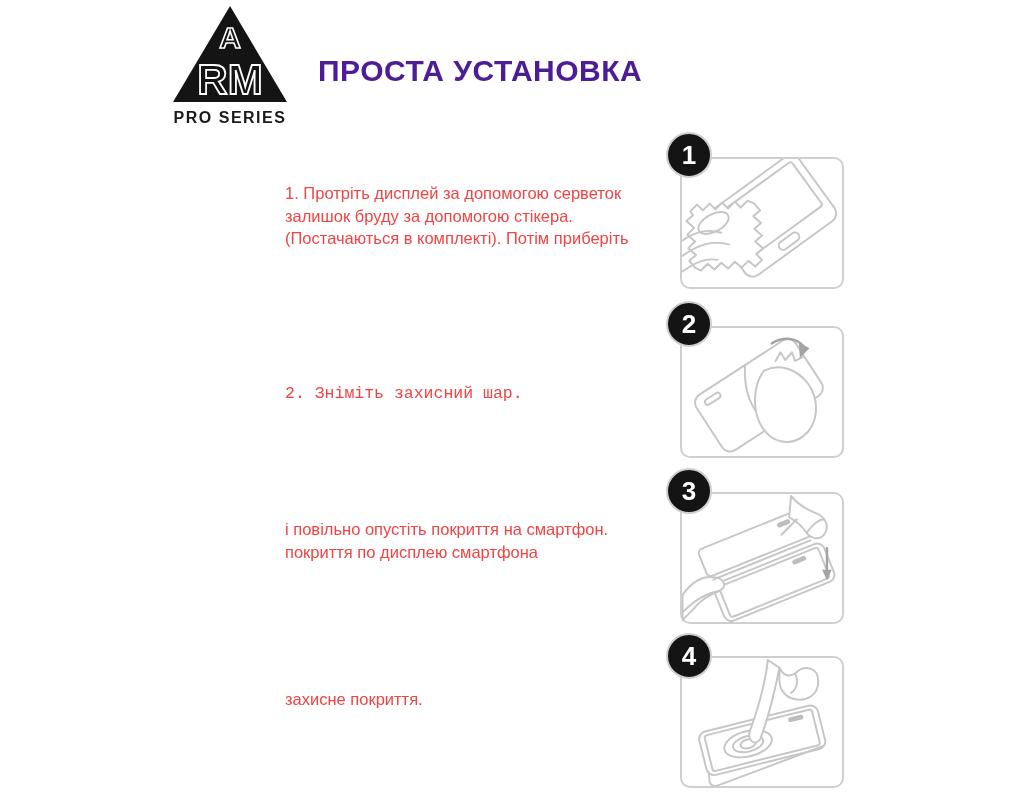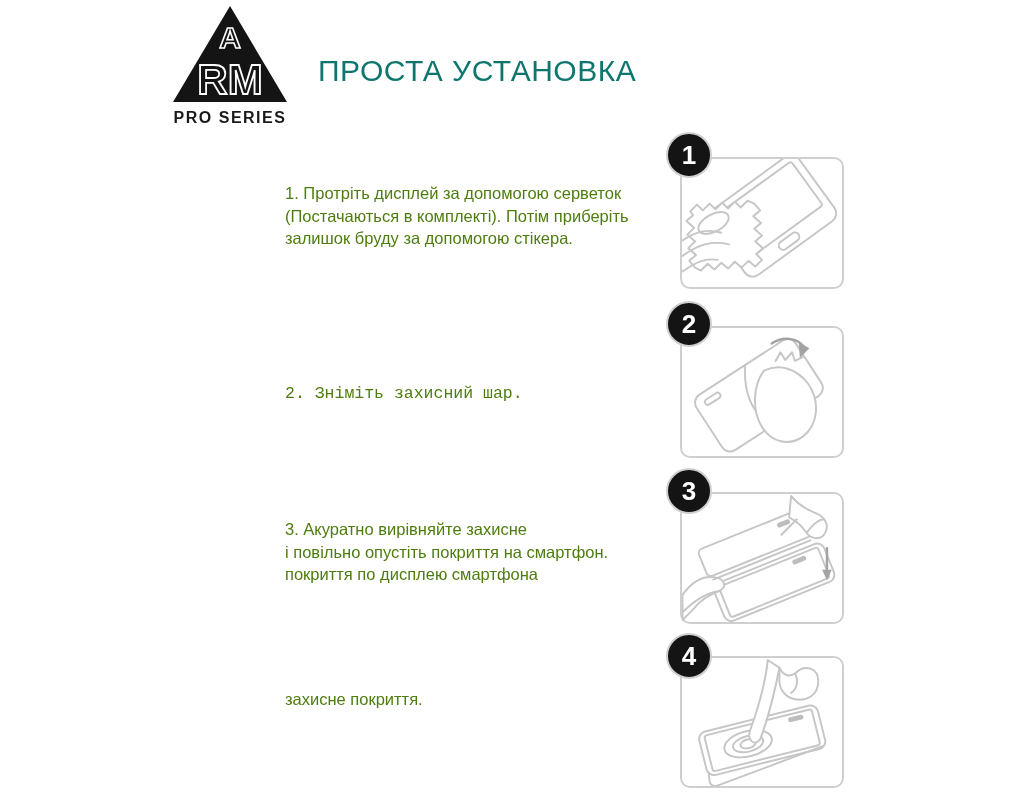--- a/index.html
+++ b/index.html
@@ -6,28 +6,28 @@
   html, body { width: 1024px; height: 800px; background: #ffffff; overflow: hidden; }
   body { font-family: "Liberation Sans", sans-serif; position: relative; }
 
   
   .logo { position: absolute; left: 160px; top: 6px; width: 140px; height: 124px; }
   .logo svg { width: 100%; height: 100%; display: block; }
 
   
   .page-title {
     position: absolute; left: 318px; top: 54px;
-    font-size: 30px; font-weight: normal; color: #0f766e;
+    font-size: 30px; font-weight: bold; color: #4c1d95;
     letter-spacing: 0.5px; white-space: nowrap;
   }
 
   
   .step-text {
     position: absolute; left: 285px; width: 385px;
-    font-size: 16.5px; line-height: 22.5px; color: #4d7c0f;
+    font-size: 16.5px; line-height: 22.5px; color: #ef4444;
   }
   .step-text div { white-space: nowrap; }
   .t1 { top: 182px; }
   .t2 { top: 383px; font-family: Liberation Mono, monospace; }
   .t3 { top: 518px; }
   .t4 { top: 688px; }
 
   
   .frame {
     position: absolute; left: 680px; width: 164px; height: 132px;
@@ -60,22 +60,22 @@
     <text x="70" y="42" text-anchor="middle" font-size="30" font-weight="bold" fill="none" stroke="#ffffff" stroke-width="1.6">A</text>
     <text x="70" y="88" text-anchor="middle" font-size="42" font-weight="bold" fill="none" stroke="#ffffff" stroke-width="1.8">RM</text>
     <text x="70" y="117" text-anchor="middle" font-size="16" font-weight="bold" fill="#1a1a1a" letter-spacing="1.5">PRO SERIES</text>
   </svg>
 </div>
 
 <h1 class="page-title">ПРОСТА УСТАНОВКА</h1>
 
 <div class="step-text t1">
   <div>1. Протріть дисплей за допомогою серветок</div>
+  <div>залишок бруду за допомогою стікера.</div>
   <div>(Постачаються в комплекті). Потім приберіть</div>
-  <div>залишок бруду за допомогою стікера.</div>
 </div>
 <div class="badge b1">
   <span>1</span>
 </div>
 <div class="frame f1">
   <svg viewBox="0 0 164 132">
 
     <g transform="rotate(-36 92 60)">
       <rect x="36" y="18" width="114" height="82" rx="10" class="art-fill"></rect>
       <rect x="44" y="25" width="98" height="56" rx="3" class="art"></rect>
@@ -117,21 +117,20 @@
     </g>
 
     <g>
       <path d="M92,16 C104,8 118,10 126,20" class="arrow-stroke"></path>
       <polygon points="120,15 131,21 121,31" class="arrow-head"></polygon>
     </g>
   </svg>
 </div>
 
 <div class="step-text t3">
-  <div>3. Акуратно вирівняйте захисне</div>
   <div>і повільно опустіть покриття на смартфон.</div>
   <div>покриття по дисплею смартфона</div>
 </div>
 <div class="badge b3">
   <span>3</span>
 </div>
 <div class="frame f3">
   <svg viewBox="0 0 164 132">
 
     <g transform="rotate(-22 95 92)">

